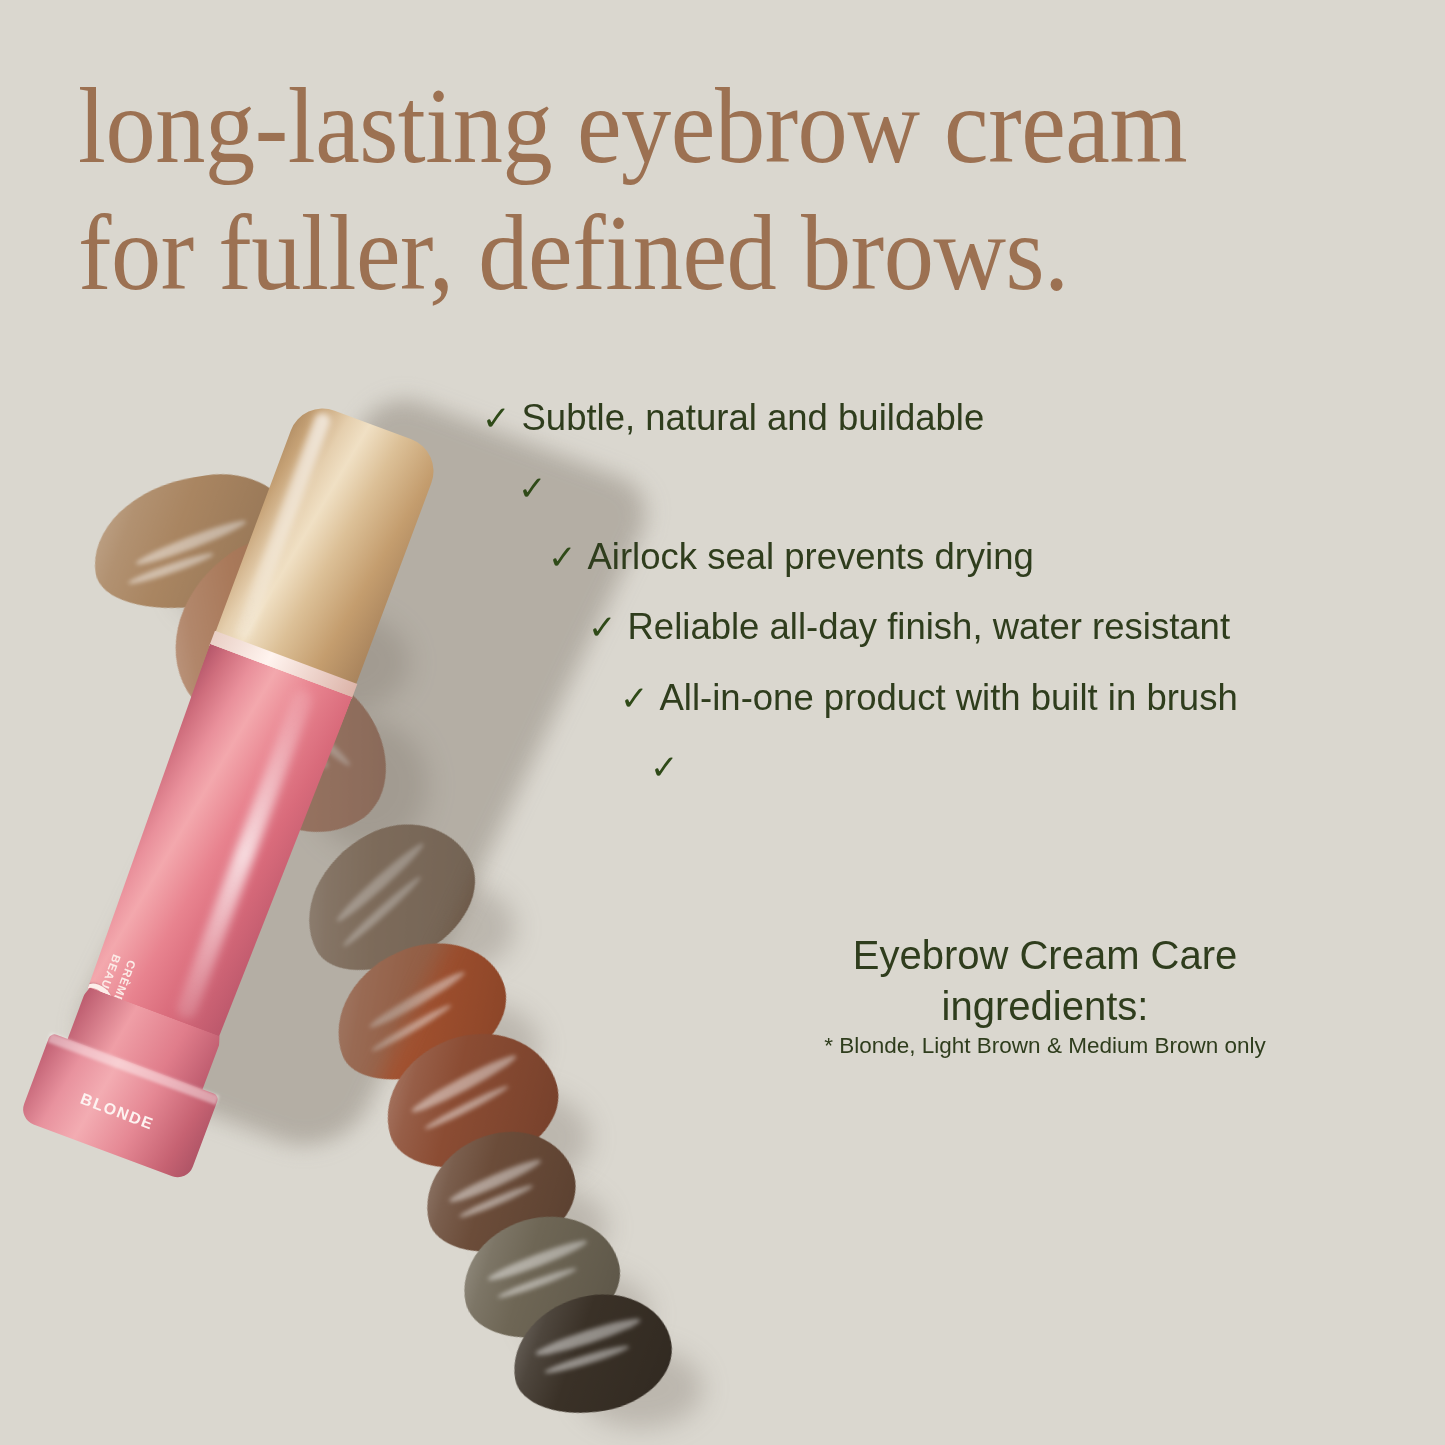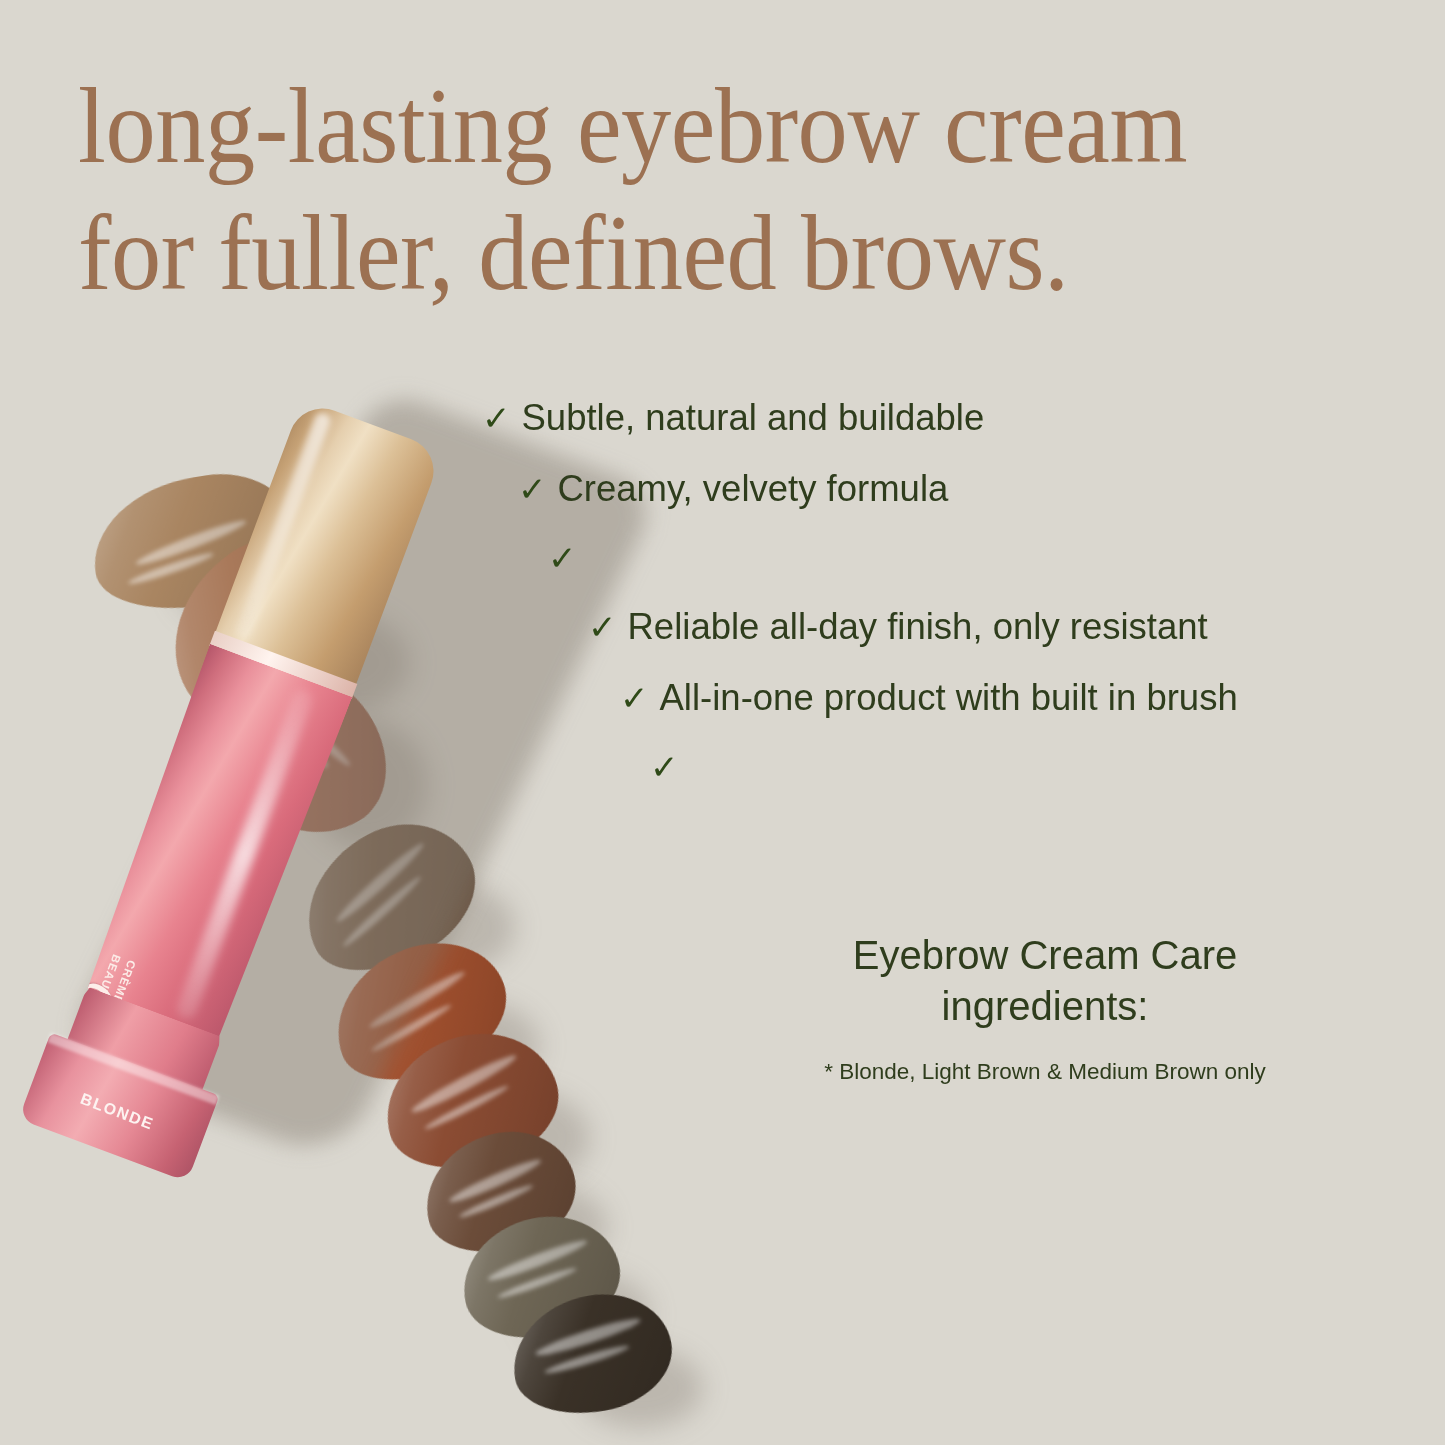--- a/index.html
+++ b/index.html
@@ -65,21 +65,20 @@
     left: 745px; top: 930px;
     width: 600px;
     text-align: center;
     color: #2f3d1d;
   }
   #ing-line1, #ing-line2 {
     font-size: 40px;
     line-height: 1.28;
   }
   #ing-note {
-    margin-top: 26px;
     font-size: 22.5px;
     line-height: 1.2;
   }
 
   
   .swatch {
     position: absolute;
     border-radius: 52% 44% 56% 40% / 60% 50% 50% 42%;
     filter: blur(0.4px);
   }
@@ -327,28 +326,28 @@
     <div id="base-label">BLONDE</div>
   </div>
 
   <ul id="bullets" style="list-style:none;">
     <li class="bullet b0">
       <span class="chk">✓</span>
       <span>Subtle, natural and buildable</span>
     </li>
     <li class="bullet b1">
       <span class="chk">✓</span>
-      <span>Creamy, velvety formula</span>
     </li>
     <li class="bullet b2">
       <span class="chk">✓</span>
+      <span>Airlock seal prevents drying</span>
     </li>
     <li class="bullet b3">
       <span class="chk">✓</span>
-      <span>Reliable all-day finish, only resistant</span>
+      <span>Reliable all-day finish, water resistant</span>
     </li>
     <li class="bullet b4">
       <span class="chk">✓</span>
       <span>All-in-one product with built in brush</span>
     </li>
     <li class="bullet b5">
       <span class="chk">✓</span>
     </li>
   </ul>
 

